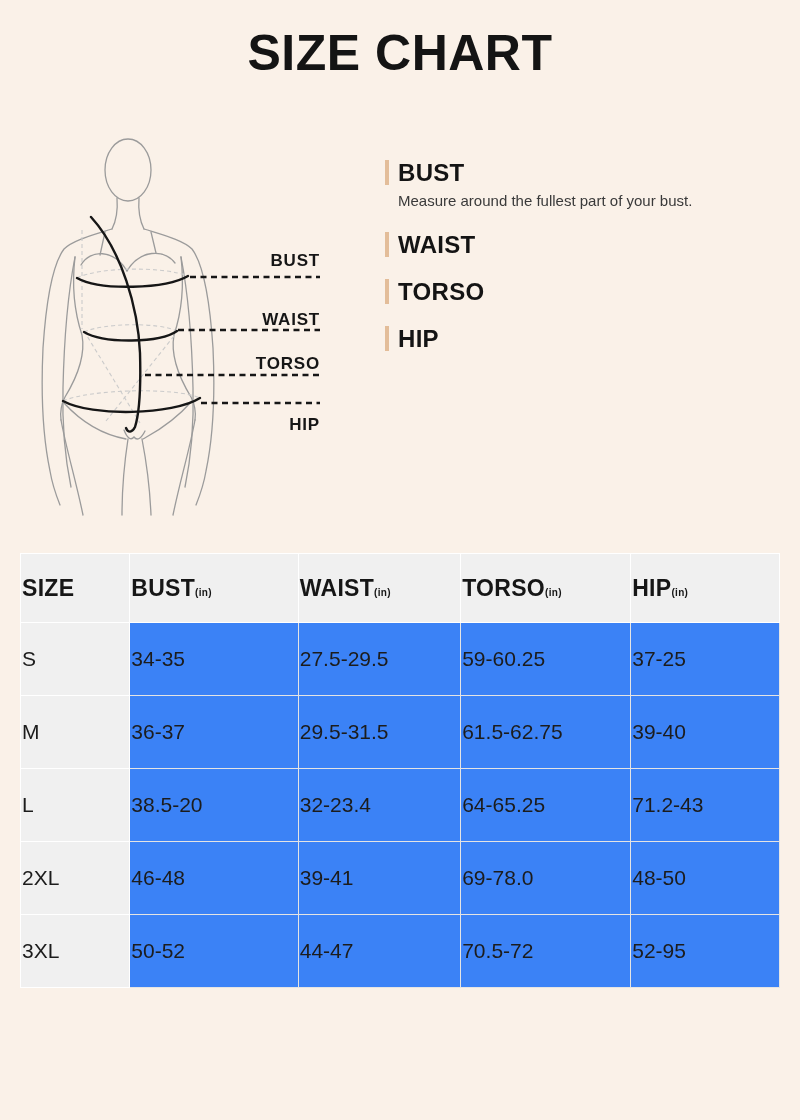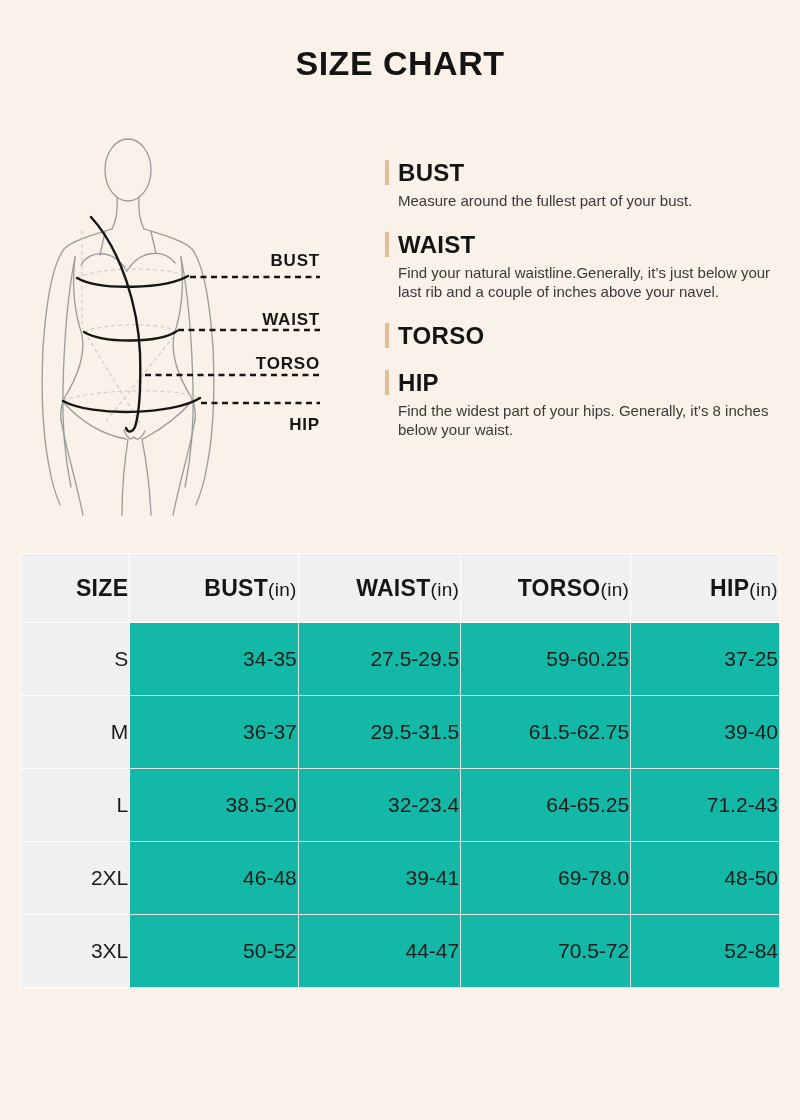--- a/index.html
+++ b/index.html
@@ -3,22 +3,22 @@
 <meta charset="utf-8">
 <style>
   html,body { margin:0; padding:0; }
   .page {
     position:relative; width:800px; height:1120px;
     background:#faf1e8; overflow:hidden;
     font-family:"Liberation Sans", sans-serif;
     color:#161616;
   }
   .page-title {
-    position:absolute; top:44px; left:0; width:100%;
-    text-align:center; font-size:34px; font-weight:700;
+    position:absolute; top:24px; left:0; width:100%;
+    text-align:center; font-size:50px; font-weight:700;
     letter-spacing:0.5px; color:#141414;
   }
   
   .figure-area { position:absolute; left:28px; top:133px; width:350px; height:390px; }
   .figure-area svg { position:absolute; left:0; top:0; }
   .measure-label {
     position:absolute; right:58px;
     font-size:17px; font-weight:700; letter-spacing:0.8px; color:#161616;
     line-height:20px;
   }
@@ -32,27 +32,27 @@
   .guide-heading { display:flex; align-items:center; }
   .accent-bar { width:4px; height:25px; margin-right:9px; flex:none; background:#e3bd99; }
   .guide-heading-text { font-size:24px; font-weight:700; color:#141414; letter-spacing:0.3px; line-height:25px; }
   .guide-desc {
     margin:6px 12px 0 13px; width:380px;
     font-size:15px; line-height:19px; color:#3a3a3a;
   }
   
   .size-table-wrap { position:absolute; left:20px; top:553px; width:760px; }
   table { width:100%; border-collapse:collapse; }
-  th, td { text-align:right; vertical-align:middle; border:1px solid #e4e4e4; }
+  th, td { text-align:left; vertical-align:middle; border:1px solid #e4e4e4; }
   th {
     height:66px; background:#f0f0f0; border-color:#ffffff;
     font-size:23px; font-weight:700; color:#161616; letter-spacing:0.3px;
   }
-  th .unit { font-size:19px; font-weight:400; }
-  td { height:70px; background:#14b8a6; font-size:21px; color:#1c1c1c; }
+  th .unit { font-size:10px; font-weight:700; }
+  td { height:70px; background:#3b82f6; font-size:21px; color:#1c1c1c; }
   td.size-cell { background:#f0f0f0; border-color:#ffffff; }
 </style>
 </head>
 <body>
 
 <div class="page">
 
   <div class="page-title">SIZE CHART</div>
 
   <div class="figure-area">
@@ -124,36 +124,34 @@
         <span class="guide-heading-text">BUST</span>
       </div>
       <div class="guide-desc">Measure around the fullest part of your bust.</div>
     </div>
 
     <div class="guide-section">
       <div class="guide-heading">
         <span class="accent-bar"></span>
         <span class="guide-heading-text">WAIST</span>
       </div>
-      <div class="guide-desc">Find your natural waistline.Generally, it’s just below your last rib and a couple of inches above your navel.</div>
     </div>
 
     <div class="guide-section">
       <div class="guide-heading">
         <span class="accent-bar"></span>
         <span class="guide-heading-text">TORSO</span>
       </div>
     </div>
 
     <div class="guide-section">
       <div class="guide-heading">
         <span class="accent-bar"></span>
         <span class="guide-heading-text">HIP</span>
       </div>
-      <div class="guide-desc">Find the widest part of your hips. Generally, it’s 8 inches below your waist.</div>
     </div>
 
   </div>
 
   <div class="size-table-wrap">
     <table>
       <colgroup>
         <col style="width:14.4%">
           <col style="width:22.2%">
           <col style="width:21.4%">
@@ -196,19 +194,19 @@
           <td>46-48</td>
           <td>39-41</td>
           <td>69-78.0</td>
           <td>48-50</td>
         </tr>
         <tr>
           <td class="size-cell">3XL</td>
           <td>50-52</td>
           <td>44-47</td>
           <td>70.5-72</td>
-          <td>52-84</td>
+          <td>52-95</td>
         </tr>
       </tbody>
     </table>
   </div>
 
 </div>
 
 </body></html>

